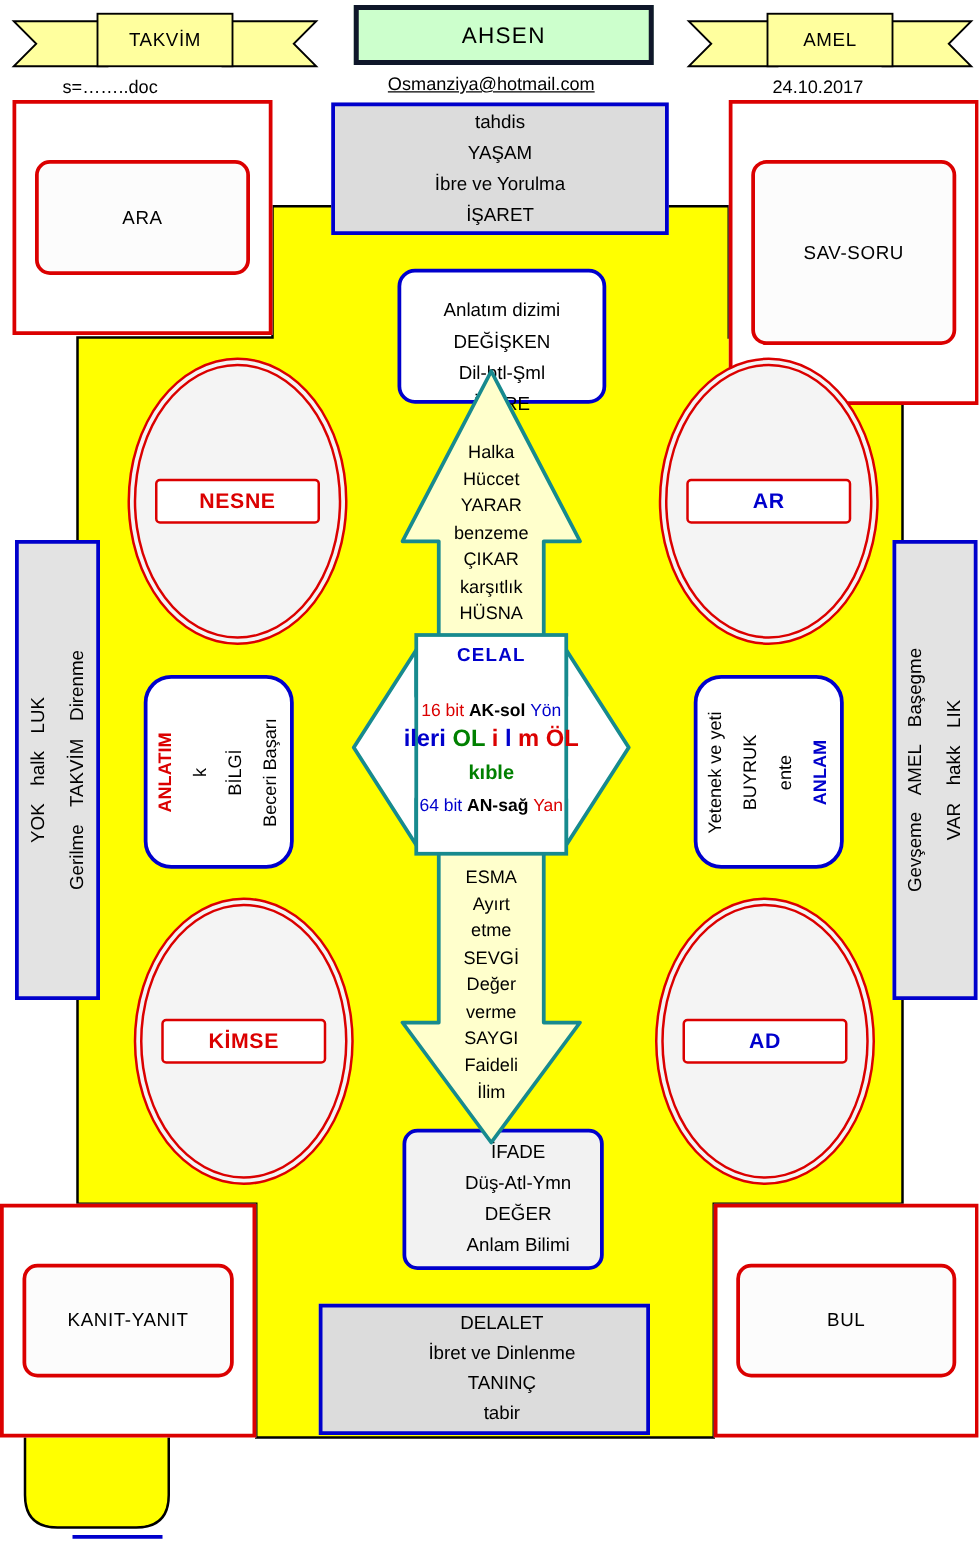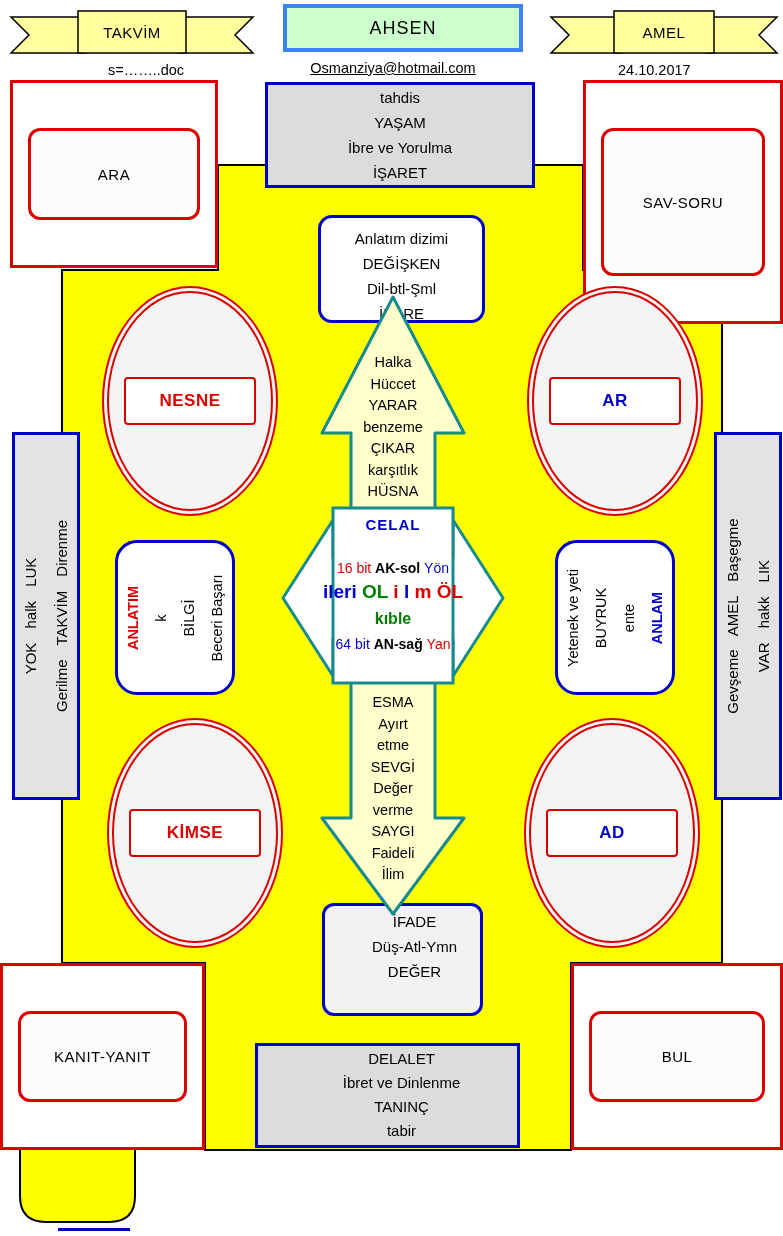--- a/index.html
+++ b/index.html
@@ -7,21 +7,21 @@
     --yellow:#FFFF00; --pale:#FFFFCC; --gray:#DCDCDC;
   }
   html,body{margin:0;padding:0;background:#fff;}
   .page{position:relative;width:783px;height:1236px;background:#fff;overflow:hidden;
         font-family:Liberation Sans, sans-serif;color:#000;}
   .abs{position:absolute;}
   svg{display:block;}
 
   
   .title-box{position:absolute;left:283px;top:4px;width:240px;height:48px;background:#CCFFCC;
-             border:4px solid #3b82f6;box-sizing:border-box;display:flex;align-items:center;justify-content:center;
+             border:4px solid #0f172a;box-sizing:border-box;display:flex;align-items:center;justify-content:center;
              font-size:18px;letter-spacing:1px;}
   .ribbon-label{position:absolute;display:flex;align-items:center;justify-content:center;font-size:15px;letter-spacing:.5px;}
   .sub{position:absolute;font-size:14.5px;}
   .underline{text-decoration:underline;}
 
   
   .corner{position:absolute;background:#fff;border:3px solid var(--red);box-sizing:border-box;z-index:2;}
   .corner-in{position:absolute;left:15px;right:15px;top:45px;bottom:45px;border:3px solid var(--red);
              border-radius:12px;background:#FCFCFC;display:flex;align-items:center;justify-content:center;
              font-size:15px;letter-spacing:.5px;}
@@ -32,21 +32,21 @@
   .fill-lt{background:#F2F2F2;}
   .round{border-radius:14px;}
   .lines25 > div{line-height:25px;font-size:15px;}
   .lines24 > div{line-height:24px;font-size:15px;}
 
   
   .ellipse{position:absolute;width:176px;height:230px;border:2.5px solid var(--red);border-radius:50%;
            background:#F4F4F4;box-sizing:border-box;padding:3px;z-index:4;}
   .ell-in{width:100%;height:100%;border:2.5px solid var(--red);border-radius:50%;box-sizing:border-box;
           background:#F4F4F4;display:flex;align-items:center;justify-content:center;}
-  .ell-label{width:82%;height:48px;border:2.5px solid var(--red);border-radius:4px;background:#fff;
+  .ell-label{width:82%;height:36px;border:2.5px solid var(--red);border-radius:4px;background:#fff;
              box-sizing:border-box;display:flex;align-items:center;justify-content:center;
              font-weight:bold;font-size:17px;letter-spacing:.5px;}
   .txt-red{color:var(--red);} .txt-blue{color:var(--blue);}
 
   
   .side-bar{position:absolute;width:68px;height:368px;border:3px solid var(--blue);background:#E3E3E3;
             box-sizing:border-box;z-index:4;}
   .rot{position:absolute;top:50%;left:50%;transform:translate(-50%,-50%) rotate(-90deg);text-align:center;}
   .rot-bar{width:360px;height:62px;font-size:15px;word-spacing:10px;}
   .rot-bar > div{line-height:31px;white-space:nowrap;}
@@ -87,21 +87,21 @@
     <span>AHSEN</span>
   </div>
 
   <svg class="abs" style="left:548px;top:8px;z-index:2;" width="232" height="48" viewBox="0 0 232 48">
     <polygon points="3,9 74,9 74,45 3,45 21,27" fill="#FFFF9E" stroke="#000" stroke-width="1.5"></polygon>
     <polygon points="229,9 158,9 158,45 229,45 211,27" fill="#FFFF9E" stroke="#000" stroke-width="1.5"></polygon>
     <rect x="66" y="3" width="100" height="42" fill="#FFFF9E" stroke="#000" stroke-width="1.5"></rect>
   </svg>
   <div class="ribbon-label" style="left:614px;top:11px;width:100px;height:42px;z-index:2;">AMEL</div>
 
-  <div class="sub" style="left:66px;top:62px;width:160px;z-index:2;text-align:center;">s=……..doc</div>
+  <div class="sub" style="left:50px;top:62px;width:160px;z-index:2;">s=……..doc</div>
   <div class="sub underline" style="left:293px;top:60px;width:200px;text-align:center;z-index:2;">Osmanziya@hotmail.com</div>
   <div class="sub" style="left:618px;top:62px;width:120px;z-index:2;">24.10.2017</div>
 
   <div class="corner" style="left:10px;top:80px;width:208px;height:188px;">
     <div class="corner-in">ARA</div>
   </div>
   <div class="corner" style="left:583px;top:80px;width:200px;height:244px;">
     <div class="corner-in">SAV-SORU</div>
   </div>
   <div class="corner" style="left:0px;top:963px;width:205px;height:187px;">
@@ -110,30 +110,31 @@
   <div class="corner" style="left:571px;top:963px;width:212px;height:187px;">
     <div class="corner-in">BUL</div>
   </div>
 
   <div class="bbox fill-gray lines25" style="left:265px;top:82px;width:270px;height:106px;">
       <div>tahdis</div>
       <div>YAŞAM</div>
       <div>İbre ve Yorulma</div>
       <div>İŞARET</div>
     </div>
-  <div class="bbox round lines25" style="left:318px;top:215px;width:167px;height:108px;padding-top:8px;">
+  <div class="bbox round lines25" style="left:318px;top:215px;width:167px;height:108px;padding-top:18px;">
       <div>Anlatım dizimi</div>
       <div>DEĞİŞKEN</div>
       <div>Dil-btl-Şml</div>
       <div>İBARE</div>
     </div>
   <div class="bbox round fill-lt lines25" style="left:322px;top:903px;width:161px;height:113px;padding-top:3px;border-radius:12px;padding-left:24px;">
       <div>İFADE</div>
       <div>Düş-Atl-Ymn</div>
       <div>DEĞER</div>
+      <div>Anlam Bilimi</div>
     </div>
   <div class="bbox fill-gray lines24" style="left:255px;top:1043px;width:265px;height:105px;padding-top:1px;padding-left:28px;">
       <div>DELALET</div>
       <div>İbret ve Dinlenme</div>
       <div>TANINÇ</div>
       <div>tabir</div>
     </div>
 
   <div class="ellipse" style="left:102px;top:286px;">
     <div class="ell-in">

